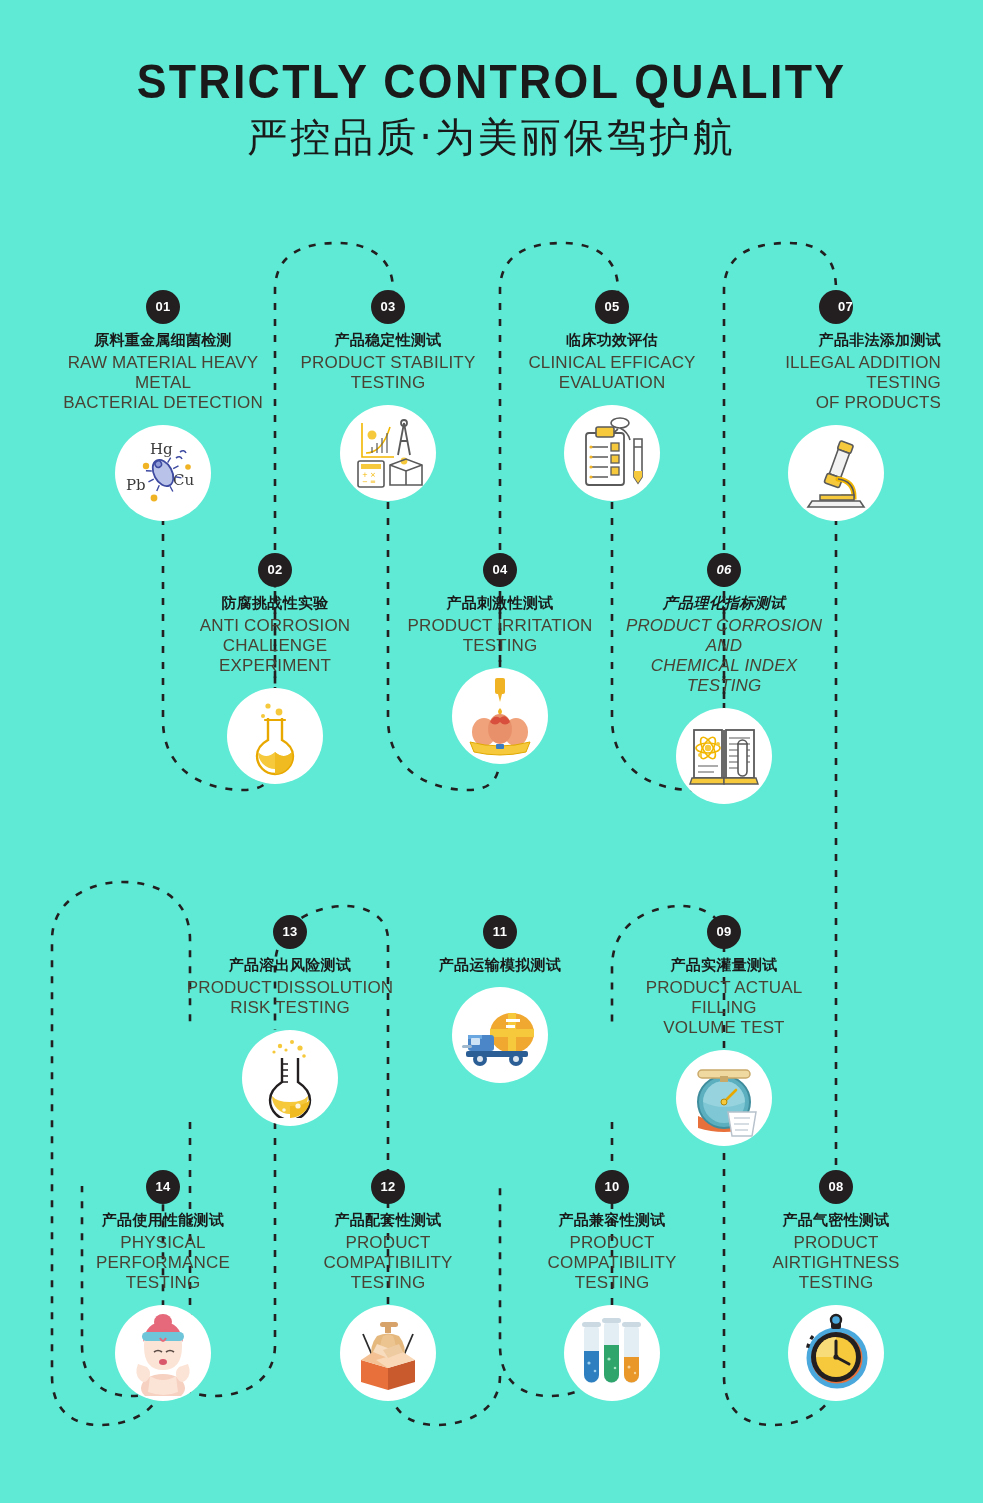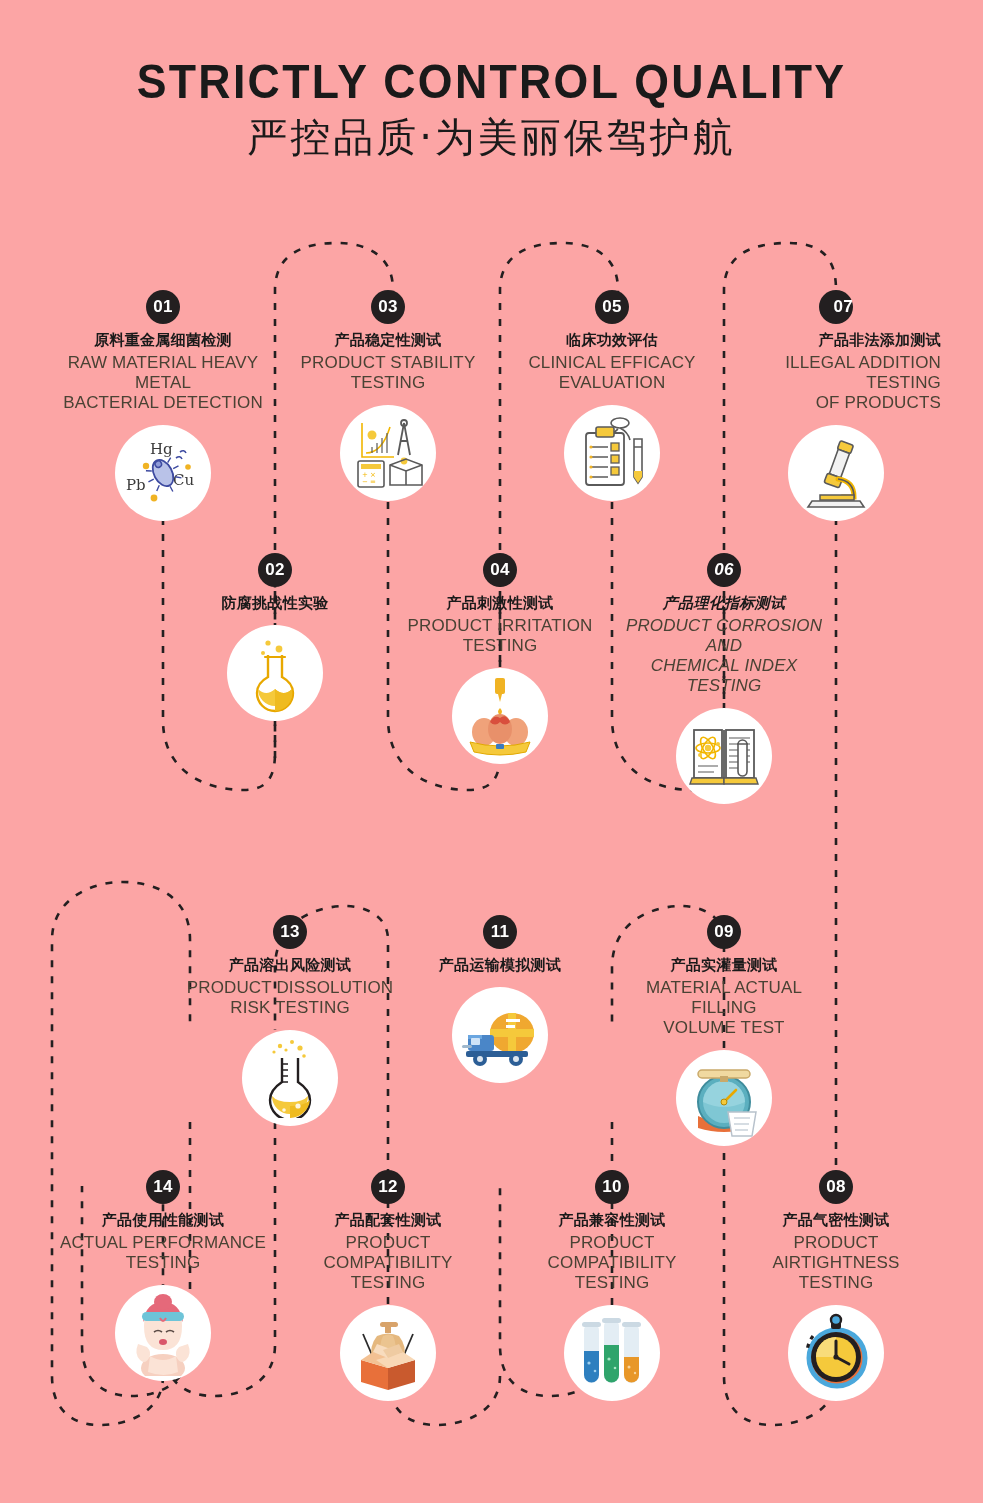--- a/index.html
+++ b/index.html
@@ -5,21 +5,21 @@
   * { box-sizing: border-box; margin: 0; padding: 0; }
   html, body {
     width: 983px; height: 1503px;
     background: #FCD000;
     font-family: "Liberation Sans", sans-serif;
     overflow: hidden;
   }
   #stage {
     position: relative;
     width: 983px; height: 1503px;
-    background: #fca5a5;
+    background: #5eead4;
   }
   
   .header {
     position: absolute; left: 0; top: 55px; width: 983px;
     text-align: center;
   }
   .title-en {
     font-family: "Liberation Sans", sans-serif;
     font-weight: 700;
     font-size: 48px;
@@ -54,21 +54,21 @@
   .node {
     position: absolute;
     width: 210px;
     text-align: center;
   }
   .badge {
     width: 34px; height: 34px;
     border-radius: 50%;
     background: #231f20;
     color: #ffffff;
-    font-size: 17px;
+    font-size: 13px;
     font-weight: 700;
     line-height: 34px;
     margin: 0 auto 7px auto;
     letter-spacing: 0.3px;
     font-family: "Liberation Sans", sans-serif;
   }
   .t-cn {
     font-family: "DejaVu Sans", sans-serif;
     font-size: 15px;
     font-weight: 700;
@@ -279,20 +279,24 @@
         <path d="M42,46 q16,2 16,18 L46,64" fill="none" stroke="#5a5a5a" stroke-width="1.6"></path>
         <rect x="24" y="62" width="34" height="5" fill="#F5C93B" stroke="#5a5a5a" stroke-width="1.5"></rect>
         <path d="M16,68 L64,68 L68,74 L12,74 Z" fill="#f2f2f2" stroke="#5a5a5a" stroke-width="1.6"></path>
       </svg>
     </div>
   </div>
 
   <div class="node" style="left:170px; top:553px;">
     <div class="badge">02</div>
     <div class="t-cn">防腐挑战性实验</div>
+    <div class="t-en">
+      <span>ANTI CORROSION CHALLENGE</span><br>
+      <span>EXPERIMENT</span>
+    </div>
     <div class="iconwrap">
       <svg width="80" height="80" viewBox="0 0 80 80">
         <circle cx="33" cy="10" r="2.6" fill="#F5C93B"></circle>
         <circle cx="44" cy="16" r="3.4" fill="#F5C93B"></circle>
         <circle cx="28" cy="20" r="2" fill="#F5C93B"></circle>
         <path d="M33,22 L33,44 Q22,50 22,60 a18,18 0 1,0 36,0 q0,-10 -11,-16 L47,22" fill="none" stroke="#E8A800" stroke-width="2.4"></path>
         <path d="M23,56 a17,17 0 0,0 34,0 q-8,8 -17,0 q-9,8 -17,0 Z" fill="#F5C93B"></path>
         <path d="M40,78 a18,18 0 0,0 17,-22 q-8,8 -17,0 Z" fill="#EFBB20"></path>
         <line x1="30" y1="24" x2="50" y2="24" stroke="#E8A800" stroke-width="2.2" stroke-linecap="round"></line>
       </svg>
@@ -412,21 +416,21 @@
           <circle cx="56" cy="64" r="3" fill="#dde6ef"></circle>
         <rect x="2" y="50" width="10" height="3" rx="1.5" fill="#9fb8cd"></rect>
       </svg>
     </div>
   </div>
 
   <div class="node" style="left:619px; top:915px;">
     <div class="badge">09</div>
     <div class="t-cn">产品实灌量测试</div>
     <div class="t-en">
-      <span>MATERIAL ACTUAL FILLING</span><br>
+      <span>PRODUCT ACTUAL FILLING</span><br>
       <span>VOLUME TEST</span>
     </div>
     <div class="iconwrap">
       <svg width="80" height="80" viewBox="0 0 80 80">
         <path d="M14,58 q26,12 52,0 L66,70 q-26,8 -52,0 Z" fill="#E8703A"></path>
         <circle cx="40" cy="44" r="26" fill="#5BAFBF" stroke="#3F8C9C" stroke-width="2"></circle>
         <circle cx="40" cy="44" r="21" fill="#7FC7D4"></circle>
         <path d="M19,44 a21,21 0 0,1 42,0 q-21,10 -42,0 Z" fill="#9FD8E2" opacity="0.7"></path>
         <line x1="40" y1="44" x2="52" y2="32" stroke="#E8A800" stroke-width="2.6" stroke-linecap="round"></line>
         <circle cx="40" cy="44" r="3" fill="#F5C93B" stroke="#B88800" stroke-width="1"></circle>
@@ -439,21 +443,21 @@
             <line x1="51" y1="72" x2="64" y2="72"></line>
         </g>
       </svg>
     </div>
   </div>
 
   <div class="node" style="left:58px; top:1170px;">
     <div class="badge">14</div>
     <div class="t-cn">产品使用性能测试</div>
     <div class="t-en">
-      <span>ACTUAL PERFORMANCE</span><br>
+      <span>PHYSICAL PERFORMANCE</span><br>
       <span>TESTING</span>
     </div>
     <div class="iconwrap">
       <svg width="86" height="86" viewBox="0 0 86 86">
         <ellipse cx="43" cy="78" rx="22" ry="14" fill="#F6D0C0"></ellipse>
         <path d="M24,36 q0,-22 19,-22 q19,0 19,22 q0,24 -19,24 q-19,0 -19,-24 Z" fill="#FBE3D6"></path>
         <path d="M23,32 q3,-20 20,-20 q17,0 20,20 q-6,-10 -20,-10 q-14,0 -20,10 Z" fill="#E5697A"></path>
         <rect x="22" y="22" width="42" height="9" rx="4.5" fill="#6EC4D8"></rect>
         <ellipse cx="43" cy="12" rx="9" ry="8" fill="#E5697A"></ellipse>
         <path d="M40,28 q3,6 6,0" fill="none" stroke="#E5697A" stroke-width="2"></path>

